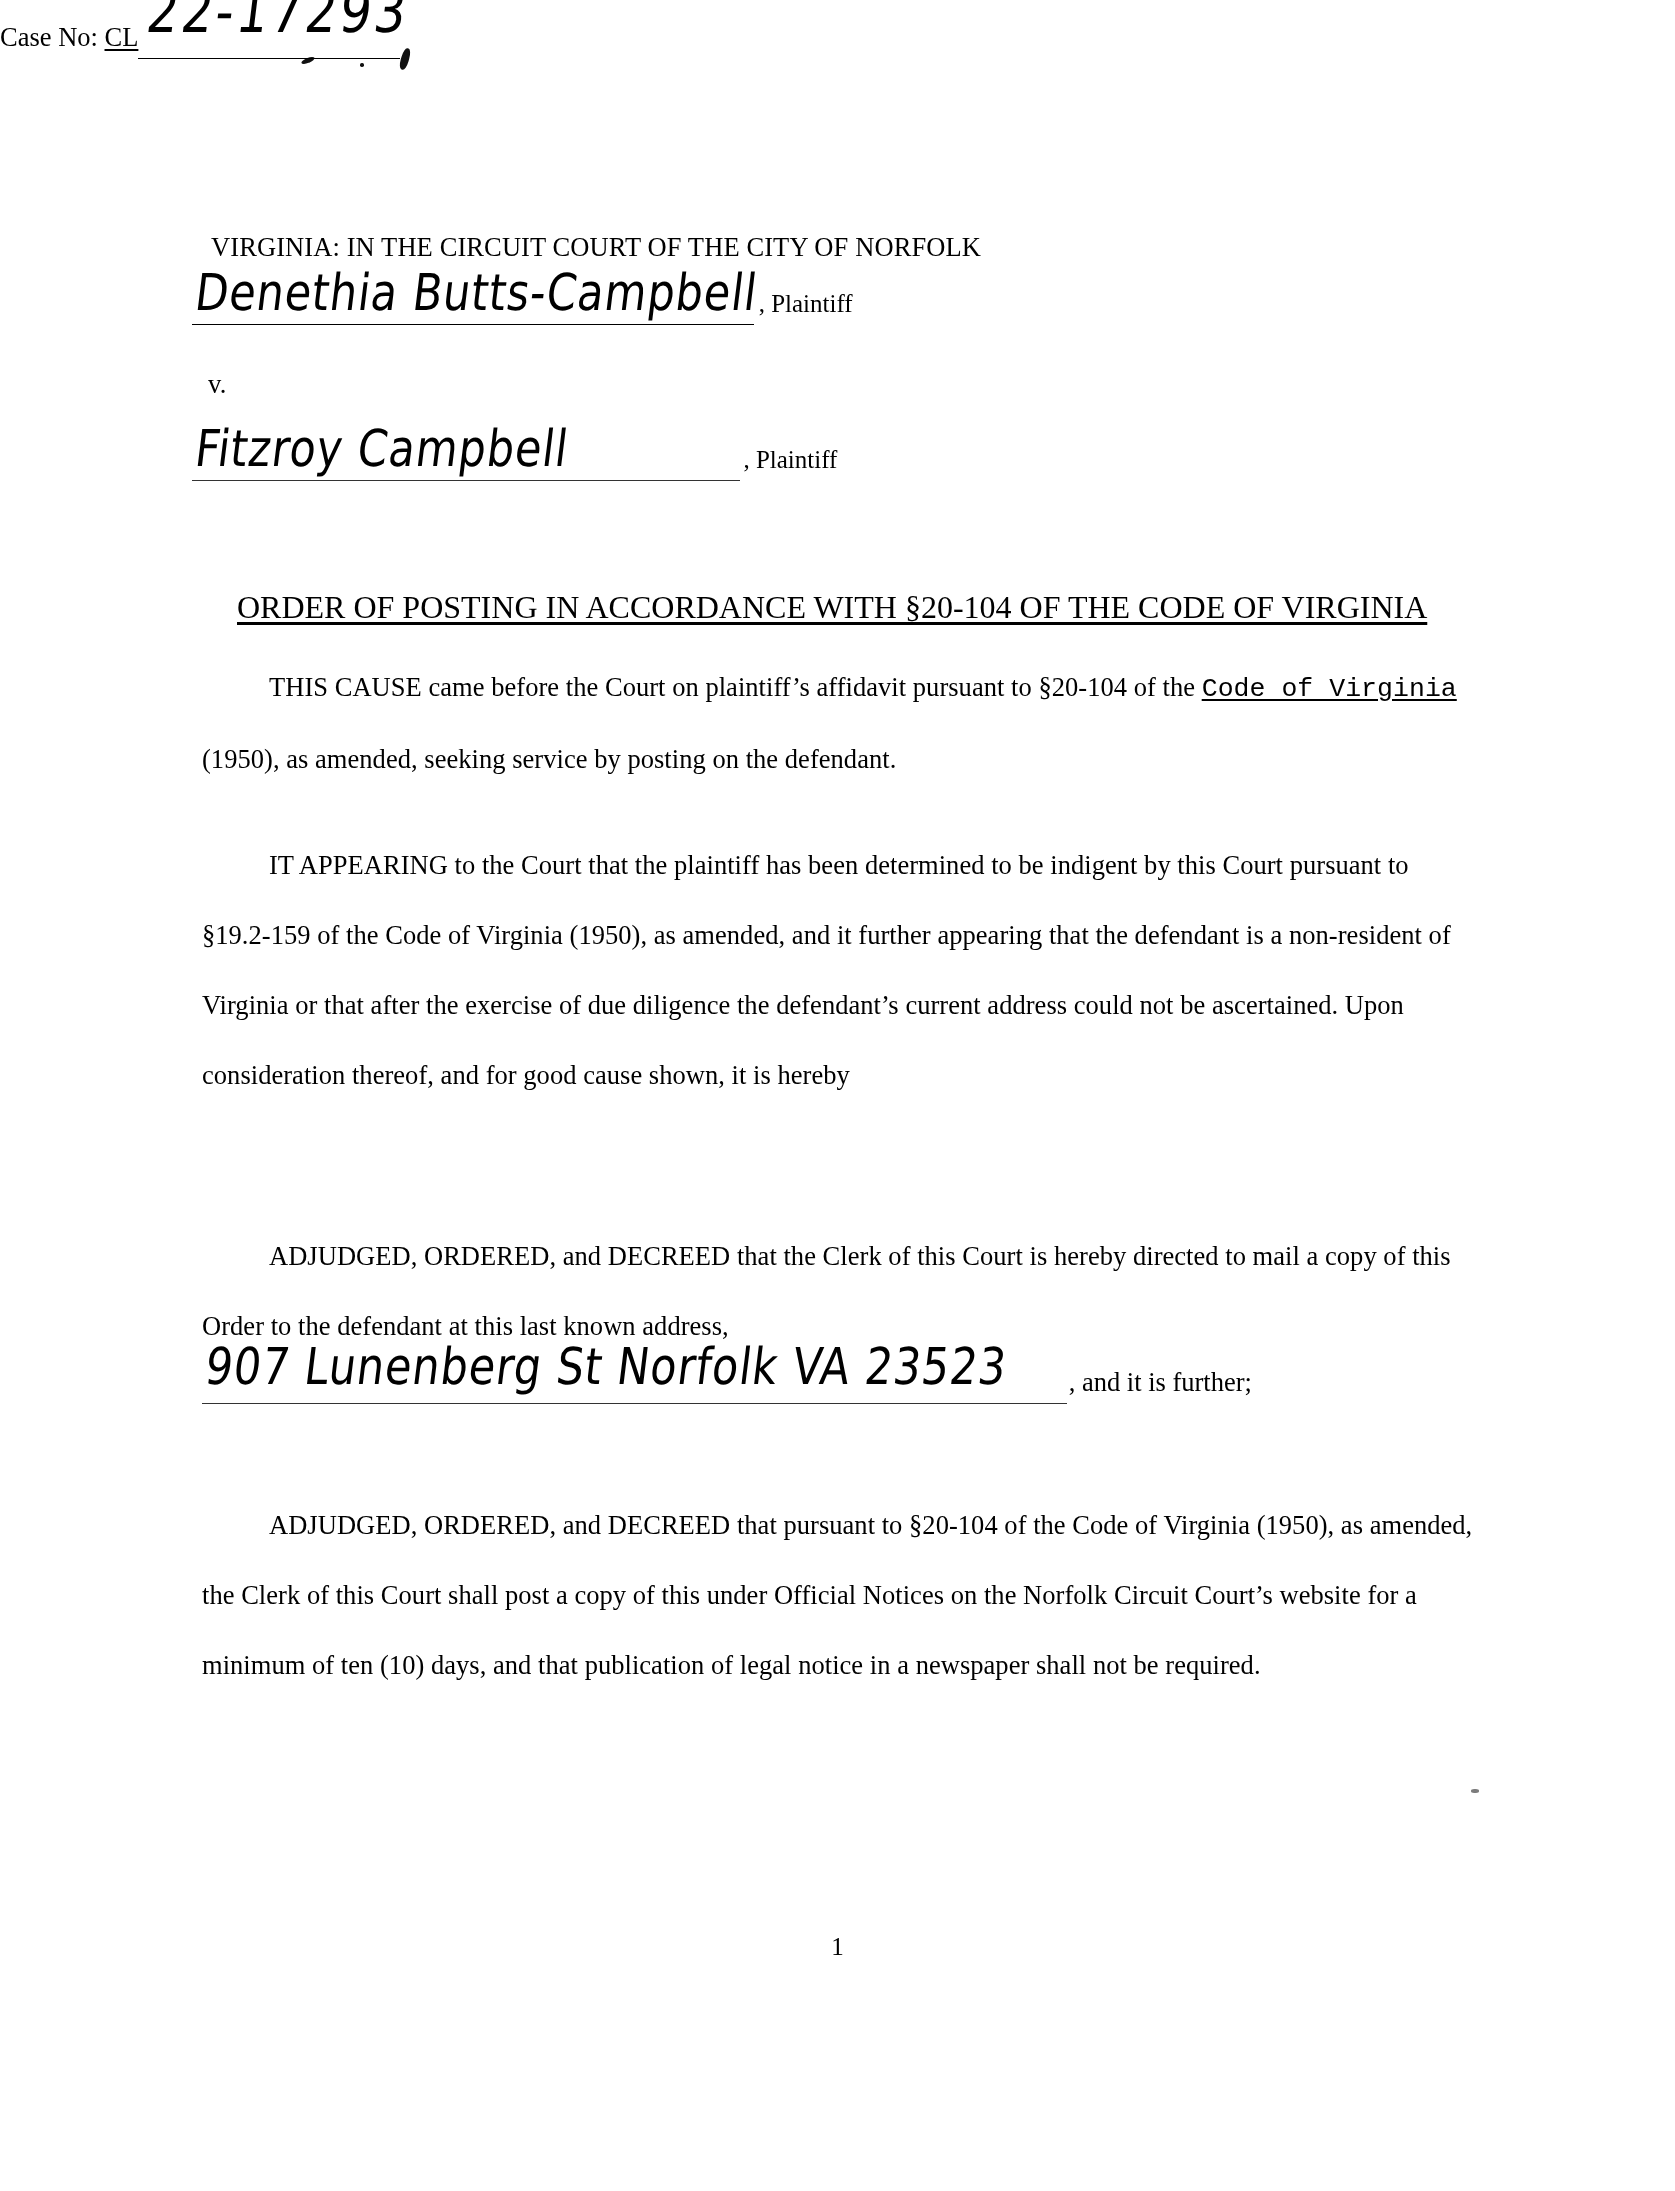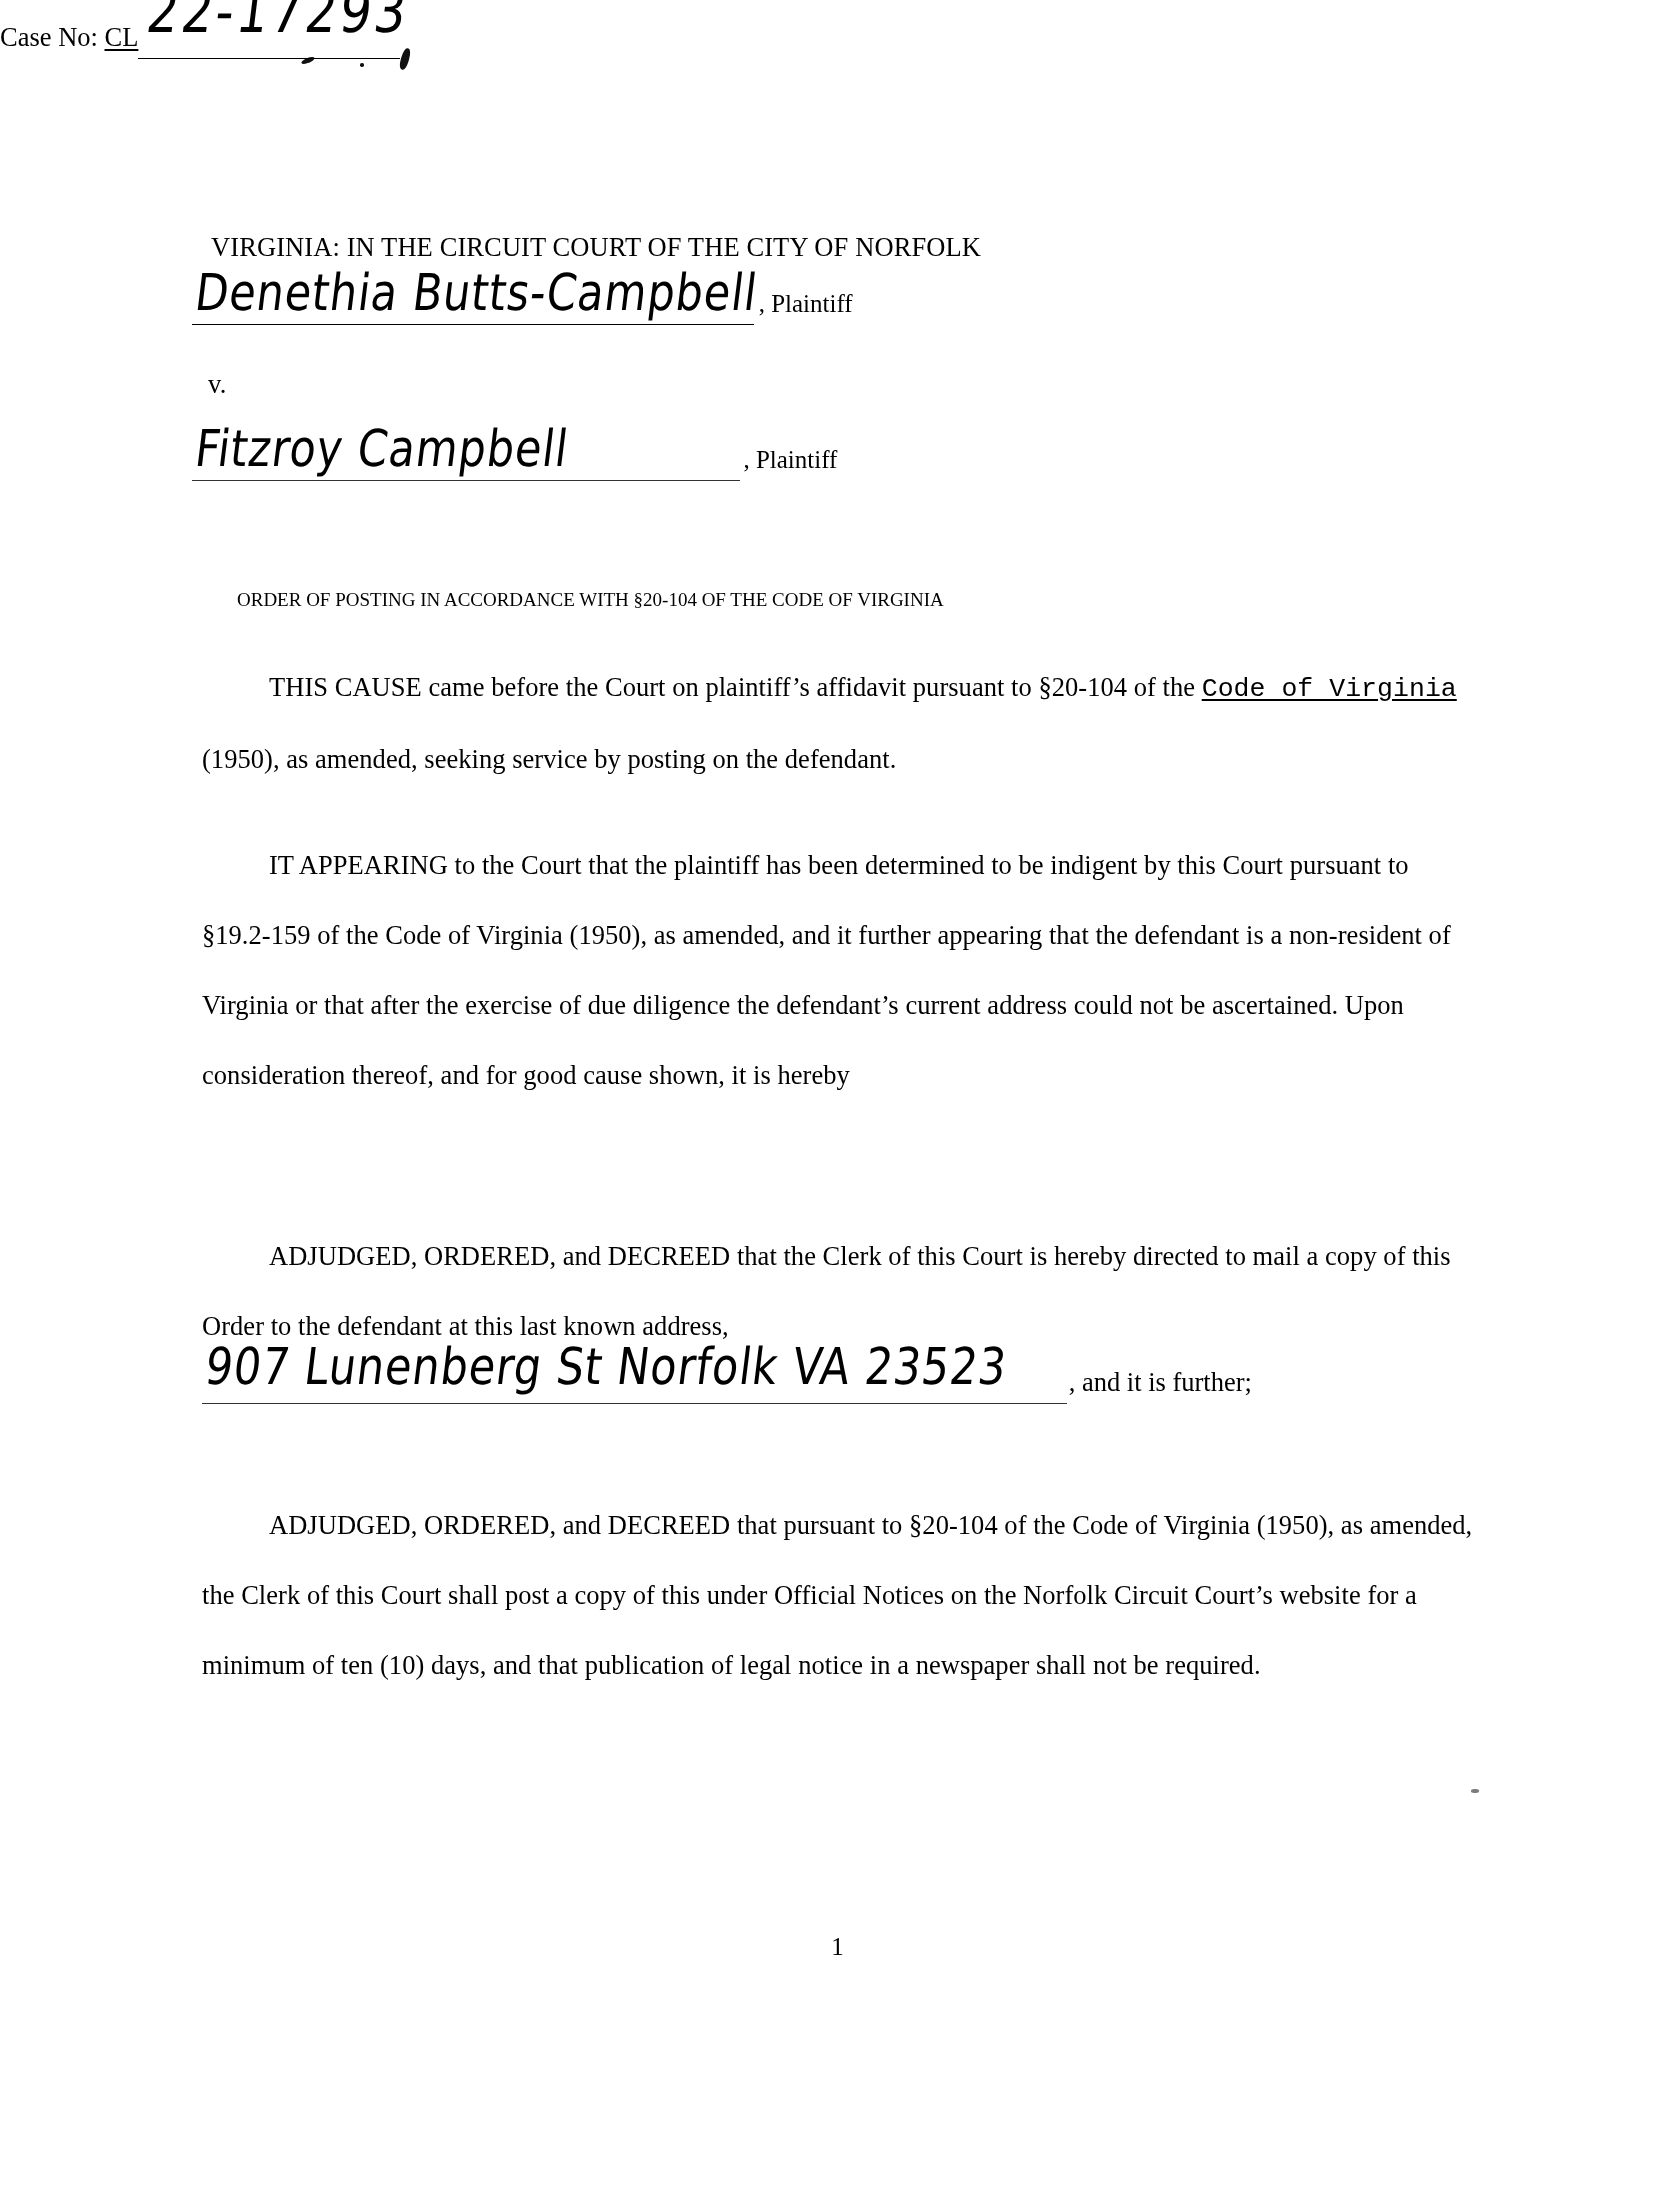--- a/index.html
+++ b/index.html
@@ -121,21 +121,22 @@
   #defendant-label {
     font-size: 25px;
     margin-left: 3.4px;
   }
 
   
   #order-title {
     position: absolute;
     left: 237px;
     top: 589px;
-    font-size: 19px;
+    font-size: 32px;
+    text-decoration: underline;
     text-underline-offset: 4.3px;
     white-space: nowrap;
   }
 
   
   #para-1 { left: 202px; top: 652px; width: 1264px; }
   #para-2 { left: 202px; top: 830px; width: 1279px; }
   #para-3 { left: 202px; top: 1221px; width: 1279px; }
   #para-4 { left: 202px; top: 1490px; width: 1279px; }
 

